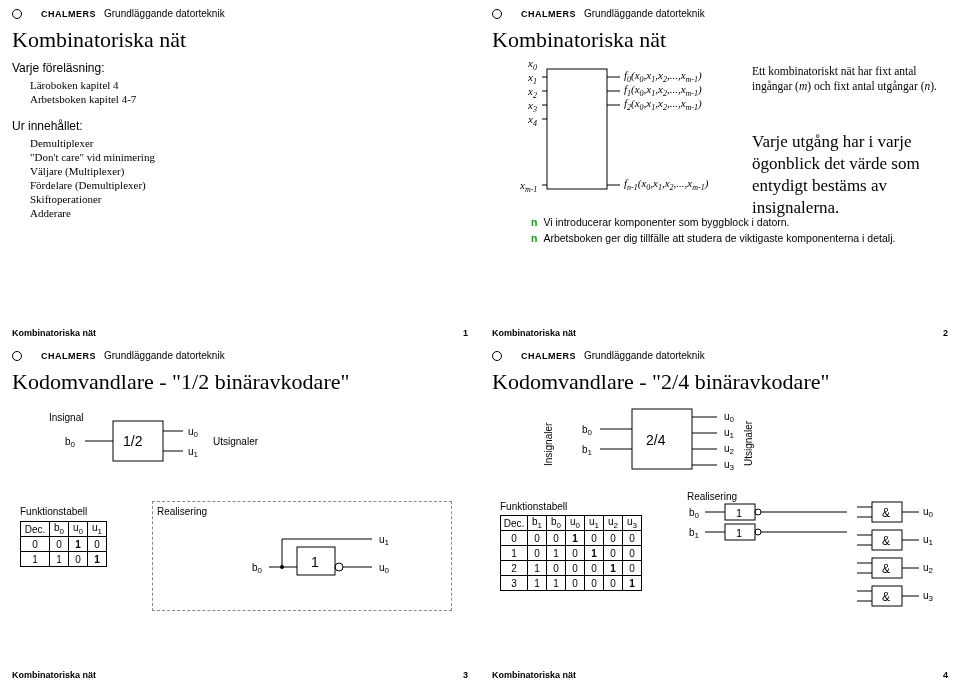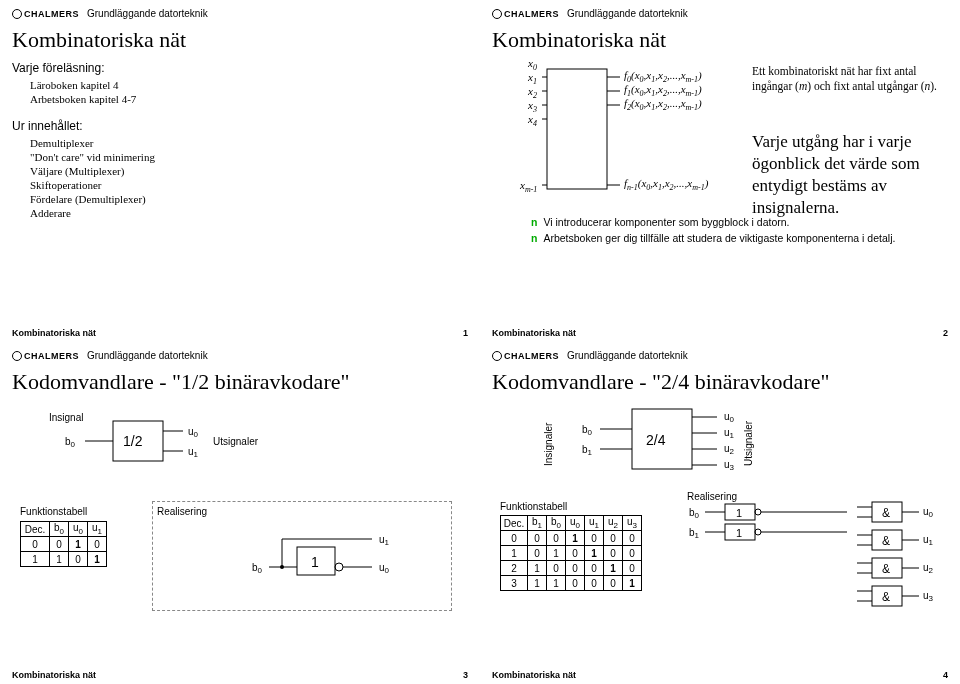--- a/index.html
+++ b/index.html
@@ -1,19 +1,19 @@
 <!DOCTYPE html>
 <html><head>
 <meta charset="utf-8">
 <style>
   body{margin:0;background:#fff;font-family:Arial,Helvetica,sans-serif;color:#000;width:960px;height:684px;overflow:hidden}
   .grid{display:grid;grid-template-columns:1fr 1fr;grid-template-rows:1fr 1fr;width:960px;height:684px}
   .slide{border:0;box-sizing:border-box;padding:8px 12px 4px 12px;position:relative;display:flex;flex-direction:column}
   .hdr{display:flex;align-items:center;gap:8px}
-  .logoC{font-size:9px;font-weight:bold;letter-spacing:.5px;display:flex;align-items:center;gap:2px}
+  .logoC{font-size:9px;font-weight:bold;letter-spacing:.5px;display:flex;align-items:center;gap:19px}
   .logoC .dot{width:8px;height:8px;border:1.5px solid #000;border-radius:50%}
   .hdr-title{font-size:10px}
   .title{font-family:"Times New Roman",Times,serif;font-size:22px;margin:8px 0 6px 0}
   .body{flex:1;font-size:11px;font-family:"Times New Roman",Times,serif;position:relative}
   .footer{display:flex;justify-content:space-between;font-size:9px;font-weight:bold;margin-top:4px}
   .ftext{font-family:Arial,Helvetica,sans-serif}
   .list1 li{margin:2px 0}
   .list1{list-style:none;padding-left:14px;margin:4px}
   .sub-h{font-family:Arial,Helvetica,sans-serif;font-size:12px;margin:2px 0 2px 0}
   svg{overflow:visible}
@@ -46,22 +46,22 @@
     <ul class="list1">
       <li>Läroboken kapitel 4</li>
       <li>Arbetsboken kapitel 4-7</li>
     </ul>
     <div style="height:8px"></div>
     <div class="sub-h">Ur innehållet:</div>
     <ul class="list1">
       <li>Demultiplexer</li>
       <li>"Don't care" vid minimering</li>
       <li>Väljare (Multiplexer)</li>
+      <li>Fördelare (Demultiplexer)</li>
       <li>Skiftoperationer</li>
-      <li>Fördelare (Demultiplexer)</li>
       <li>Adderare</li>
     </ul>
   </div>
   <div class="footer">
         <span class="ftext">Kombinatoriska nät</span>
         <span class="ftext">1</span>
       </div>
 </div>
 
 <div class="slide">

